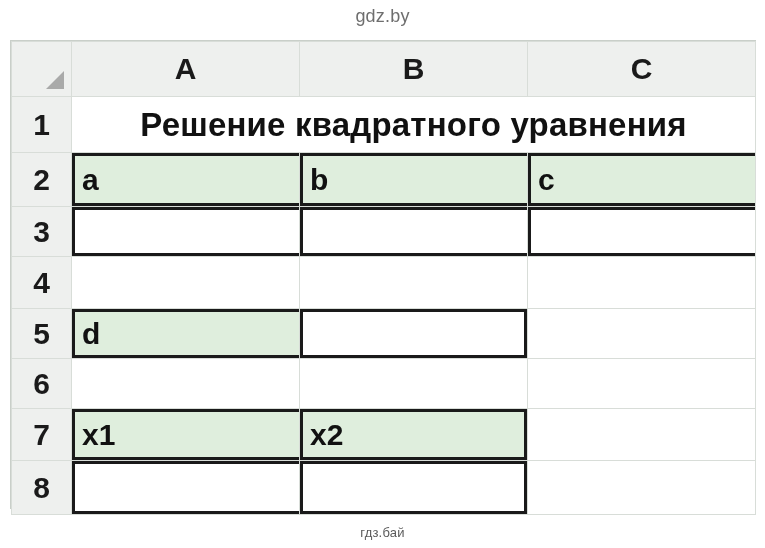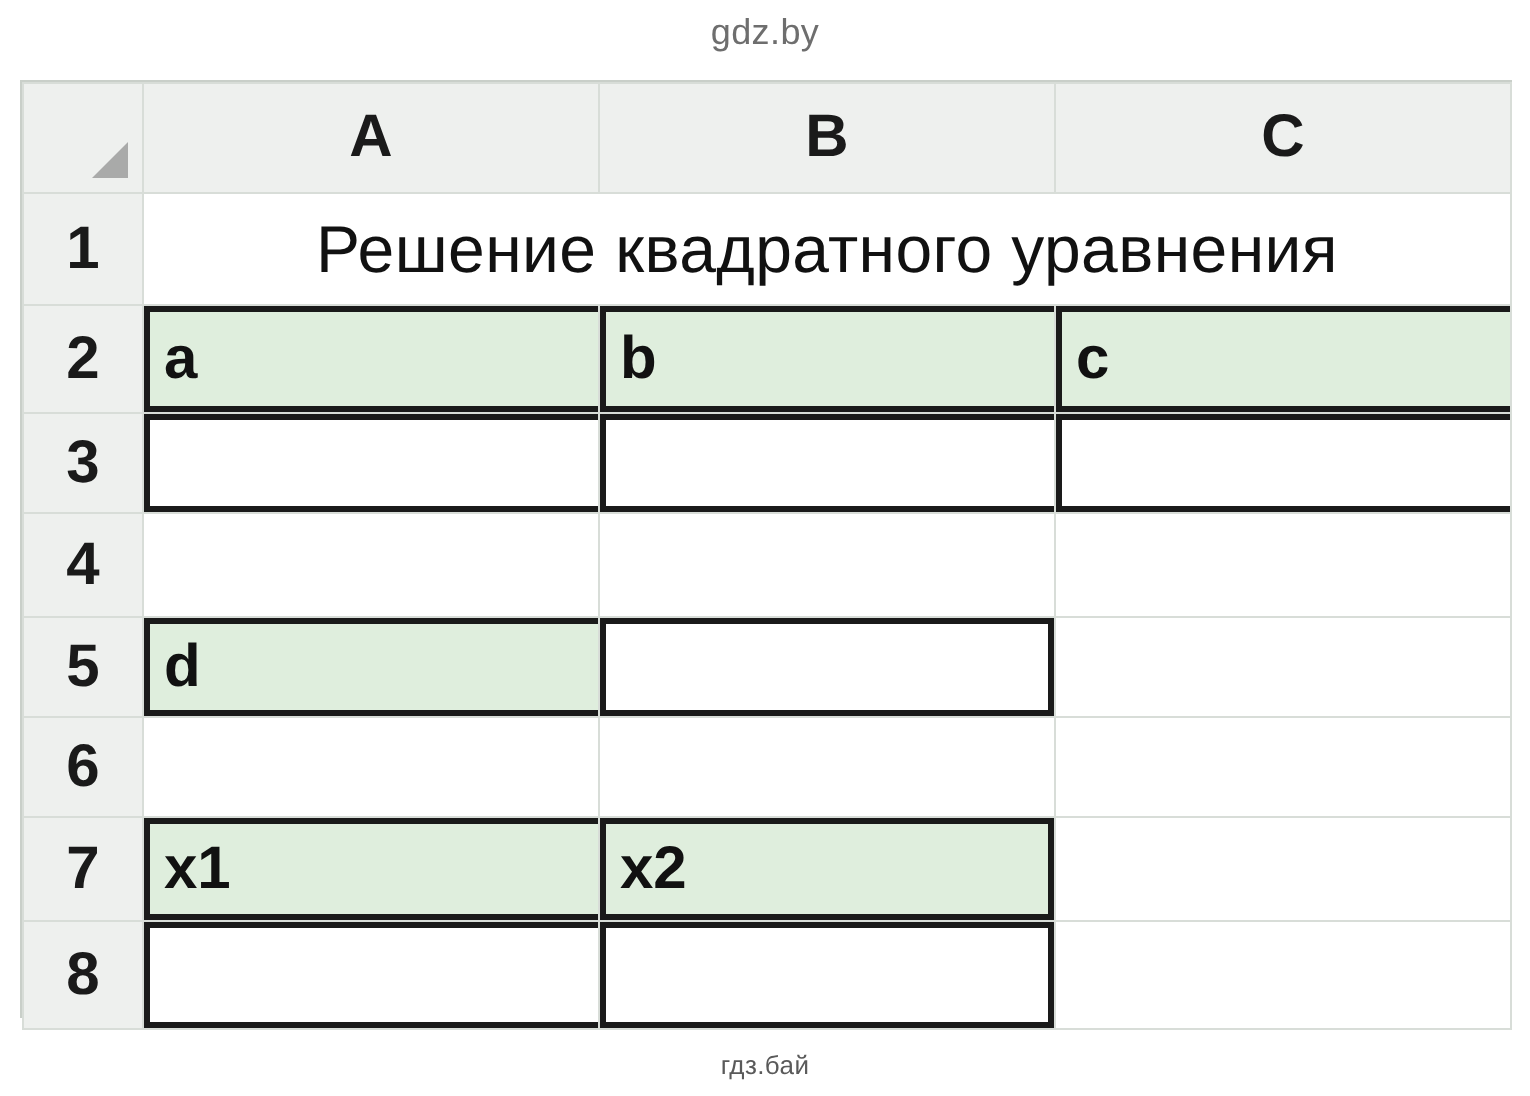--- a/index.html
+++ b/index.html
@@ -127,21 +127,21 @@
     left: 10px;
     top: 50%;
     transform: translateY(-50%);
     white-space: nowrap;
   }
   .title-cell {
     font-size: 33px;
     color: #111111;
     text-align: center;
     vertical-align: middle;
-    font-weight: normal;
+    font-weight: bold;
     letter-spacing: 0.2px;
   }
   .title-wrap {
     position: absolute;
     left: 0; top: 0; right: 0; bottom: 0;
     display: flex;
     align-items: center;
     justify-content: center;
   }
 </style>

